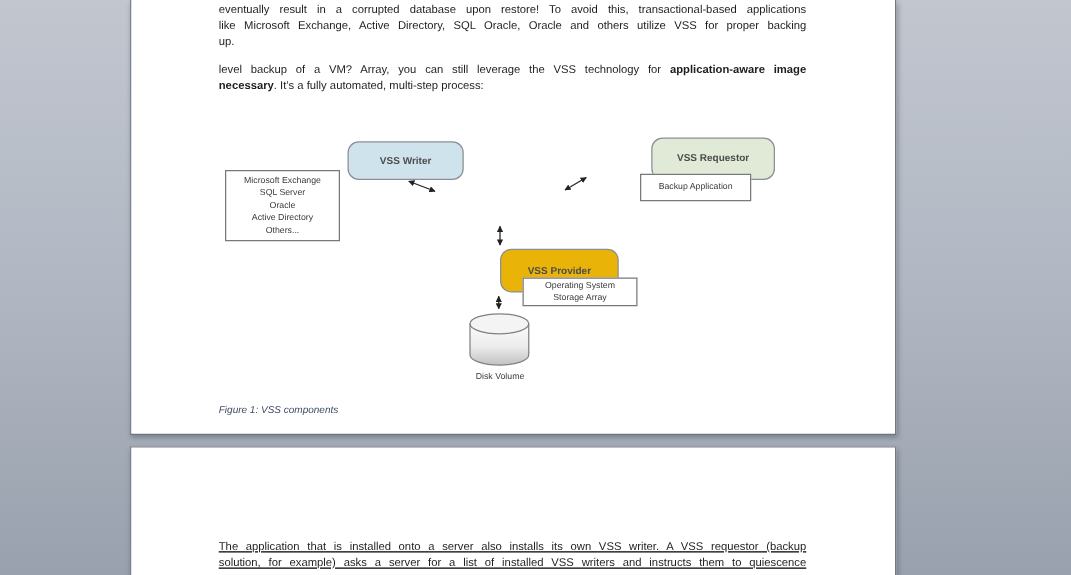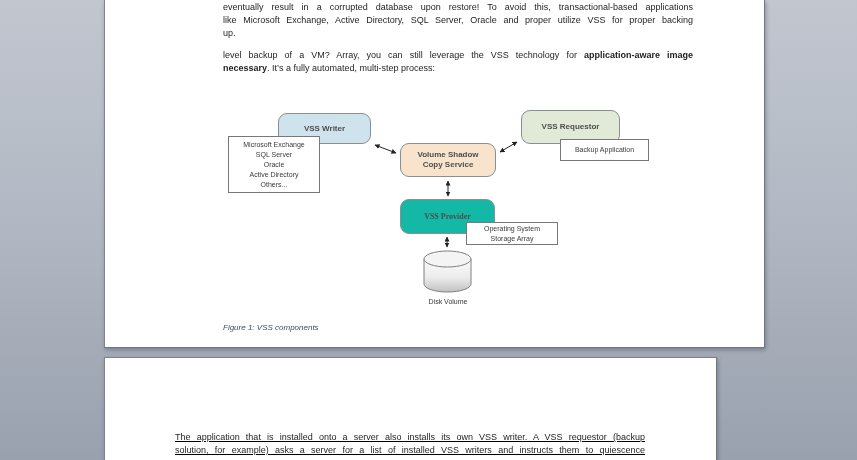--- a/index.html
+++ b/index.html
@@ -23,21 +23,20 @@
     width: 611px;
     background: #ffffff;
     border-left: 1px solid #7d838e;
     border-right: 1px solid #70767f;
     box-shadow: 1px 2px 4px rgba(40,45,60,0.35);
   }
   .page-1 {
     top: 0;
     height: 347px;
     border-bottom: 1px solid #70767f;
-    padding-left: 48px;
   }
   .page-2 {
     top: 357px;
     height: 110px;
     border-top: 1px solid #7d838e;
   }
   .page-content {
     position: relative;
     padding: 1px 70px 0 70px;
   }
@@ -78,35 +77,36 @@
     text-align: center;
   }
   .rounded {
     border: 1px solid #8a8f94;
     border-radius: 9px;
     font-size: 8px;
     font-weight: bold;
     color: #4d4d4d;
     line-height: 10px;
     z-index: 1;
+    margin-left: 48px;
   }
   .plain {
     background: #ffffff;
     border: 1px solid #787878;
     font-size: 7px;
     color: #3a3a3a;
     line-height: 10px;
     z-index: 2;
   }
   .vss-writer   { left: 55px;  top: 9px;   width: 93px; height: 31px; background: #cfe3ed; }
   .writers-list { left: 5px;   top: 32px;  width: 92px; height: 57px; }
   .vscs         { left: 177px; top: 39px;  width: 96px; height: 34px; background: #f8e4cd; }
   .vss-req      { left: 298px; top: 6px;   width: 99px; height: 34px; background: #e1ead6; }
   .backup-app   { left: 337px; top: 35px;  width: 89px; height: 22px; }
-  .vss-prov     { left: 177px; top: 95px;  width: 95px; height: 35px; background: #14b8a6; font-family: Liberation Serif, serif; }
+  .vss-prov     { left: 177px; top: 95px;  width: 95px; height: 35px; background: #eab308; }
   .os-storage   { left: 243px; top: 118px; width: 92px; height: 23px; }
   .cylinder     { position: absolute; left: 200px; top: 146px; width: 49px; height: 45px; z-index: 1; }
   .disk-label   { position: absolute; left: 175px; top: 194px; width: 100px; text-align: center;
                   font-size: 7px; color: #3a3a3a; }
   .arrows { position: absolute; left: 0; top: 0; width: 470px; height: 203px; z-index: 0; }
 
   .caption {
     margin-top: 16px;
     font-size: 8px;
     font-style: italic;
@@ -116,21 +116,21 @@
 </head>
 <body>
 
 <div class="viewer">
 
   <div class="page page-1">
     <div class="page-content">
 
       <div class="para-1">
         <div class="bodyline">eventually result in a corrupted database upon restore! To avoid this, transactional-based applications</div>
-        <div class="bodyline">like Microsoft Exchange, Active Directory, SQL Server, Oracle and proper utilize VSS for proper backing</div>
+        <div class="bodyline">like Microsoft Exchange, Active Directory, SQL Oracle, Oracle and others utilize VSS for proper backing</div>
         <div class="bodyline lastline">up.</div>
       </div>
 
       <div class="para-2">
         <div class="bodyline"><span>level backup of a VM? Array, you can still leverage the VSS technology for </span><span class="b">application-aware image</span></div>
         <div class="bodyline lastline"><span class="b">necessary</span><span>. It’s a fully automated, multi-step process:</span></div>
       </div>
 
       <div class="figure">
 
@@ -151,24 +151,20 @@
         </div>
 
         <div class="node plain writers-list">
           <span>Microsoft Exchange</span>
           <span>SQL Server</span>
           <span>Oracle</span>
           <span>Active Directory</span>
           <span>Others...</span>
         </div>
 
-        <div class="node rounded vscs">
-          <span>Volume Shadow</span>
-          <span>Copy Service</span>
-        </div>
 
         <div class="node rounded vss-req">
           <span>VSS Requestor</span>
         </div>
 
         <div class="node plain backup-app">
           <span>Backup Application</span>
         </div>
 
         <div class="node rounded vss-prov">

